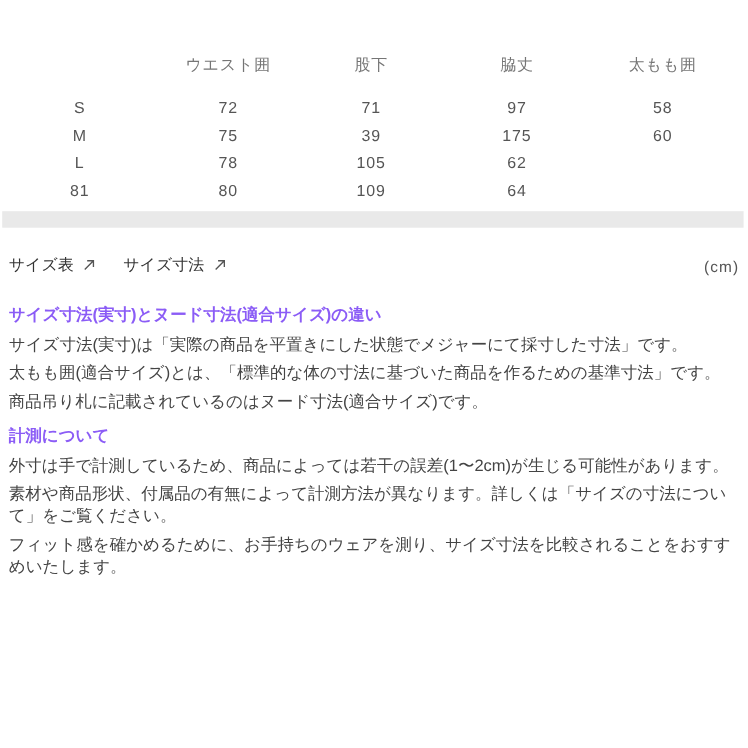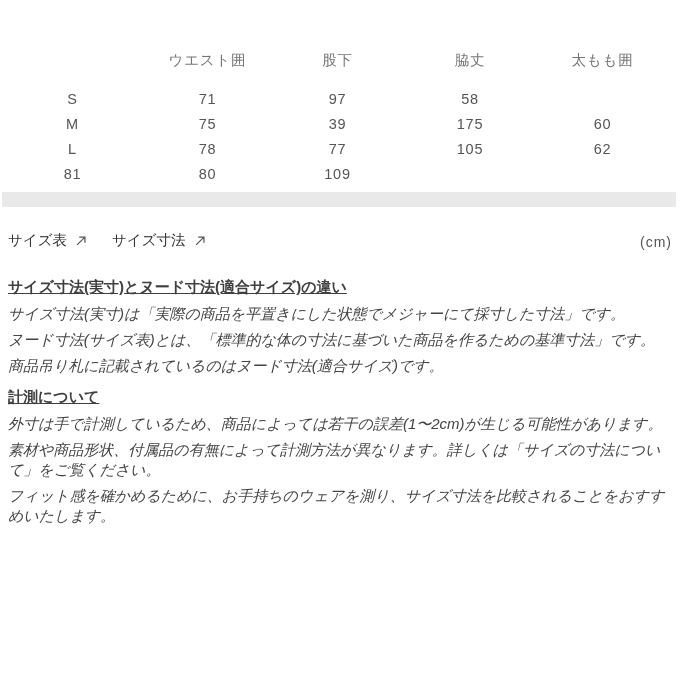--- a/index.html
+++ b/index.html
@@ -56,67 +56,67 @@
   .arrow-icon svg { display: block; }
   .unit { margin-left: auto; color: #555; font-size: 14px; letter-spacing: 1px; }
 
   
   .text-section { position: absolute; left: 8px; width: 666px; }
   .sec-1 { top: 277px; }
   .sec-2 { top: 387px; }
   .text-section h3 {
     margin: 0 0 7px 0;
     font-size: 15px; line-height: 20px;
-    font-weight: bold; color: #404040; text-decoration: underline;
+    font-weight: bold; color: #8b5cf6;
   }
   .text-section p {
     margin: 0 0 6px 0;
     font-size: 15px; line-height: 20px;
     color: #444;
-    font-style: italic;
   }
 </style>
 </head>
 <body>
 
 <div class="size-table">
   <div class="t-head">
     <div class="t-row">
       <div class="cell"></div>
       <div class="cell">ウエスト囲</div>
       <div class="cell">股下</div>
       <div class="cell">脇丈</div>
       <div class="cell">太もも囲</div>
     </div>
   </div>
   <div class="t-body">
     <div class="t-row">
       <div class="cell">S</div>
+      <div class="cell">72</div>
       <div class="cell">71</div>
       <div class="cell">97</div>
       <div class="cell">58</div>
     </div>
     <div class="t-row">
       <div class="cell">M</div>
       <div class="cell">75</div>
       <div class="cell">39</div>
       <div class="cell">175</div>
       <div class="cell">60</div>
     </div>
     <div class="t-row">
       <div class="cell">L</div>
       <div class="cell">78</div>
-      <div class="cell">77</div>
       <div class="cell">105</div>
       <div class="cell">62</div>
     </div>
     <div class="t-row">
       <div class="cell">81</div>
       <div class="cell">80</div>
       <div class="cell">109</div>
+      <div class="cell">64</div>
     </div>
   </div>
 </div>
 
 <div class="h-scrollbar"></div>
 
 <div class="links-row">
   <a class="ext-link">
     <span>サイズ表</span>
     <span class="arrow-icon">
@@ -132,21 +132,21 @@
         <path d="M3.5 12.5 L12.5 3.5 M6 3.5 H12.5 V10" stroke="#555" stroke-width="1.4"></path>
       </svg>
     </span>
   </a>
   <span class="unit">(cm)</span>
 </div>
 
 <div class="text-section sec-1">
   <h3>サイズ寸法(実寸)とヌード寸法(適合サイズ)の違い</h3>
   <p>サイズ寸法(実寸)は「実際の商品を平置きにした状態でメジャーにて採寸した寸法」です。</p>
-  <p>ヌード寸法(サイズ表)とは、「標準的な体の寸法に基づいた商品を作るための基準寸法」です。</p>
+  <p>太もも囲(適合サイズ)とは、「標準的な体の寸法に基づいた商品を作るための基準寸法」です。</p>
   <p>商品吊り札に記載されているのはヌード寸法(適合サイズ)です。</p>
 </div>
 
 <div class="text-section sec-2">
   <h3>計測について</h3>
   <p>外寸は手で計測しているため、商品によっては若干の誤差(1〜2cm)が生じる可能性があります。</p>
   <p>素材や商品形状、付属品の有無によって計測方法が異なります。詳しくは「サイズの寸法について」をご覧ください。</p>
   <p>フィット感を確かめるために、お手持ちのウェアを測り、サイズ寸法を比較されることをおすすめいたします。</p>
 </div>
 

